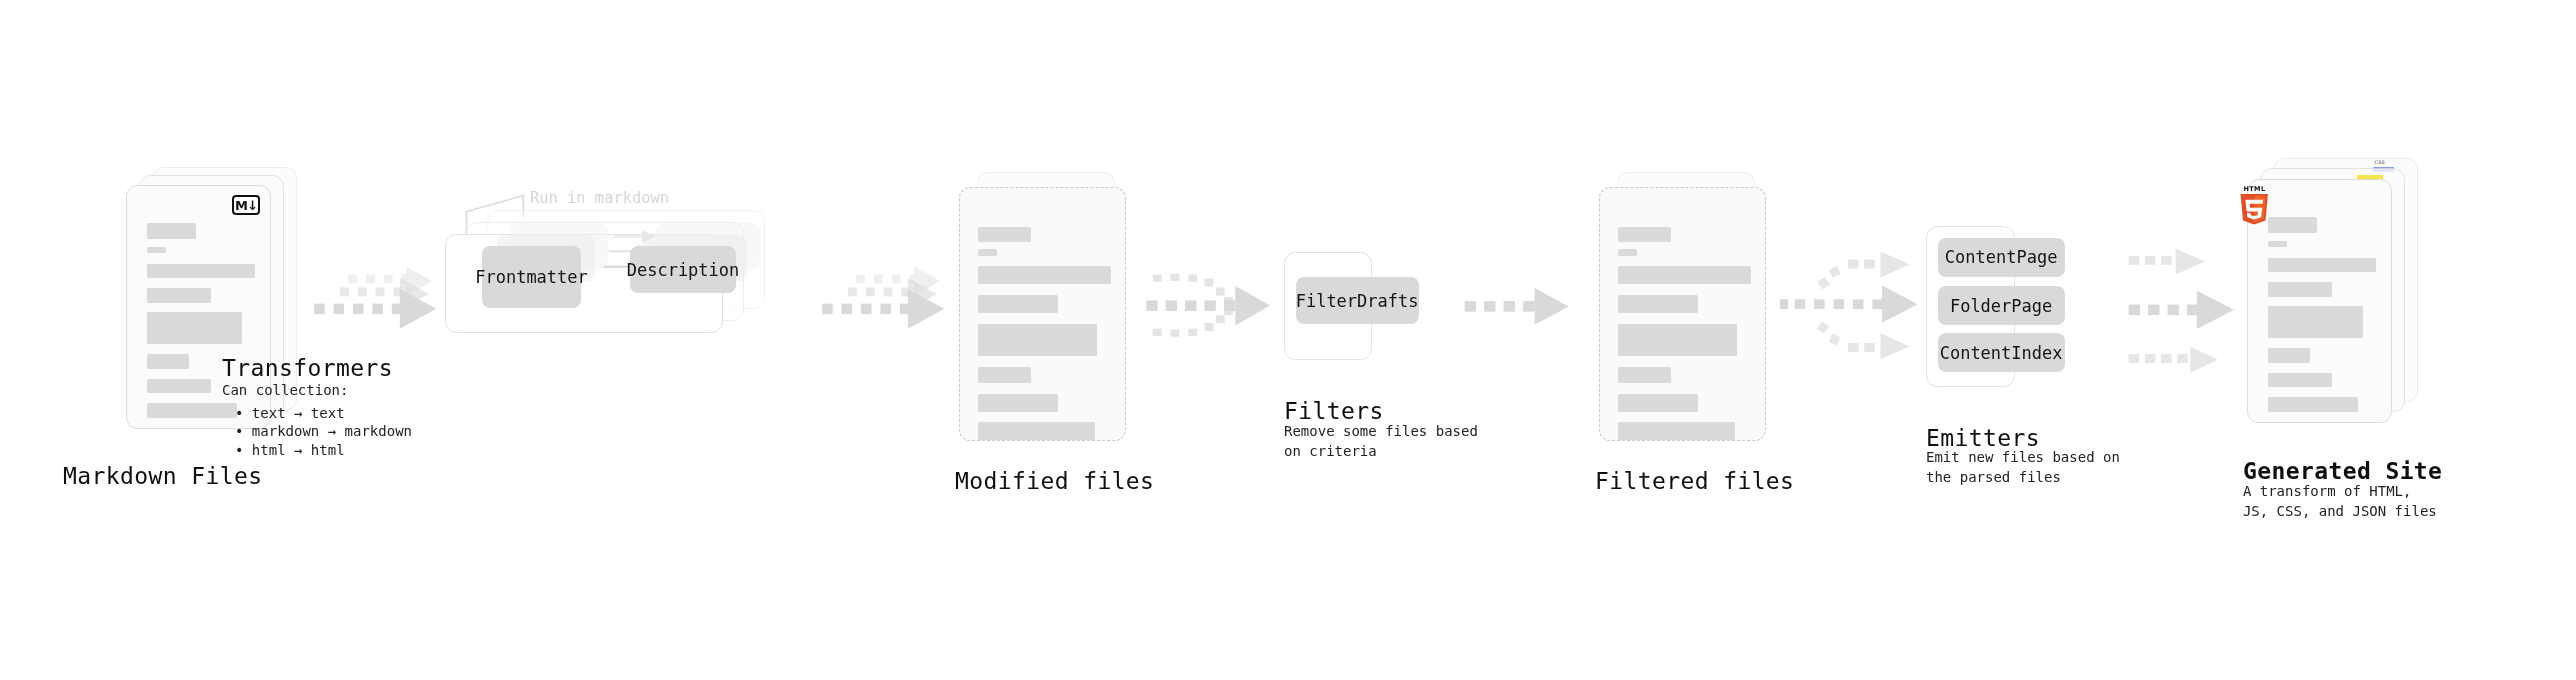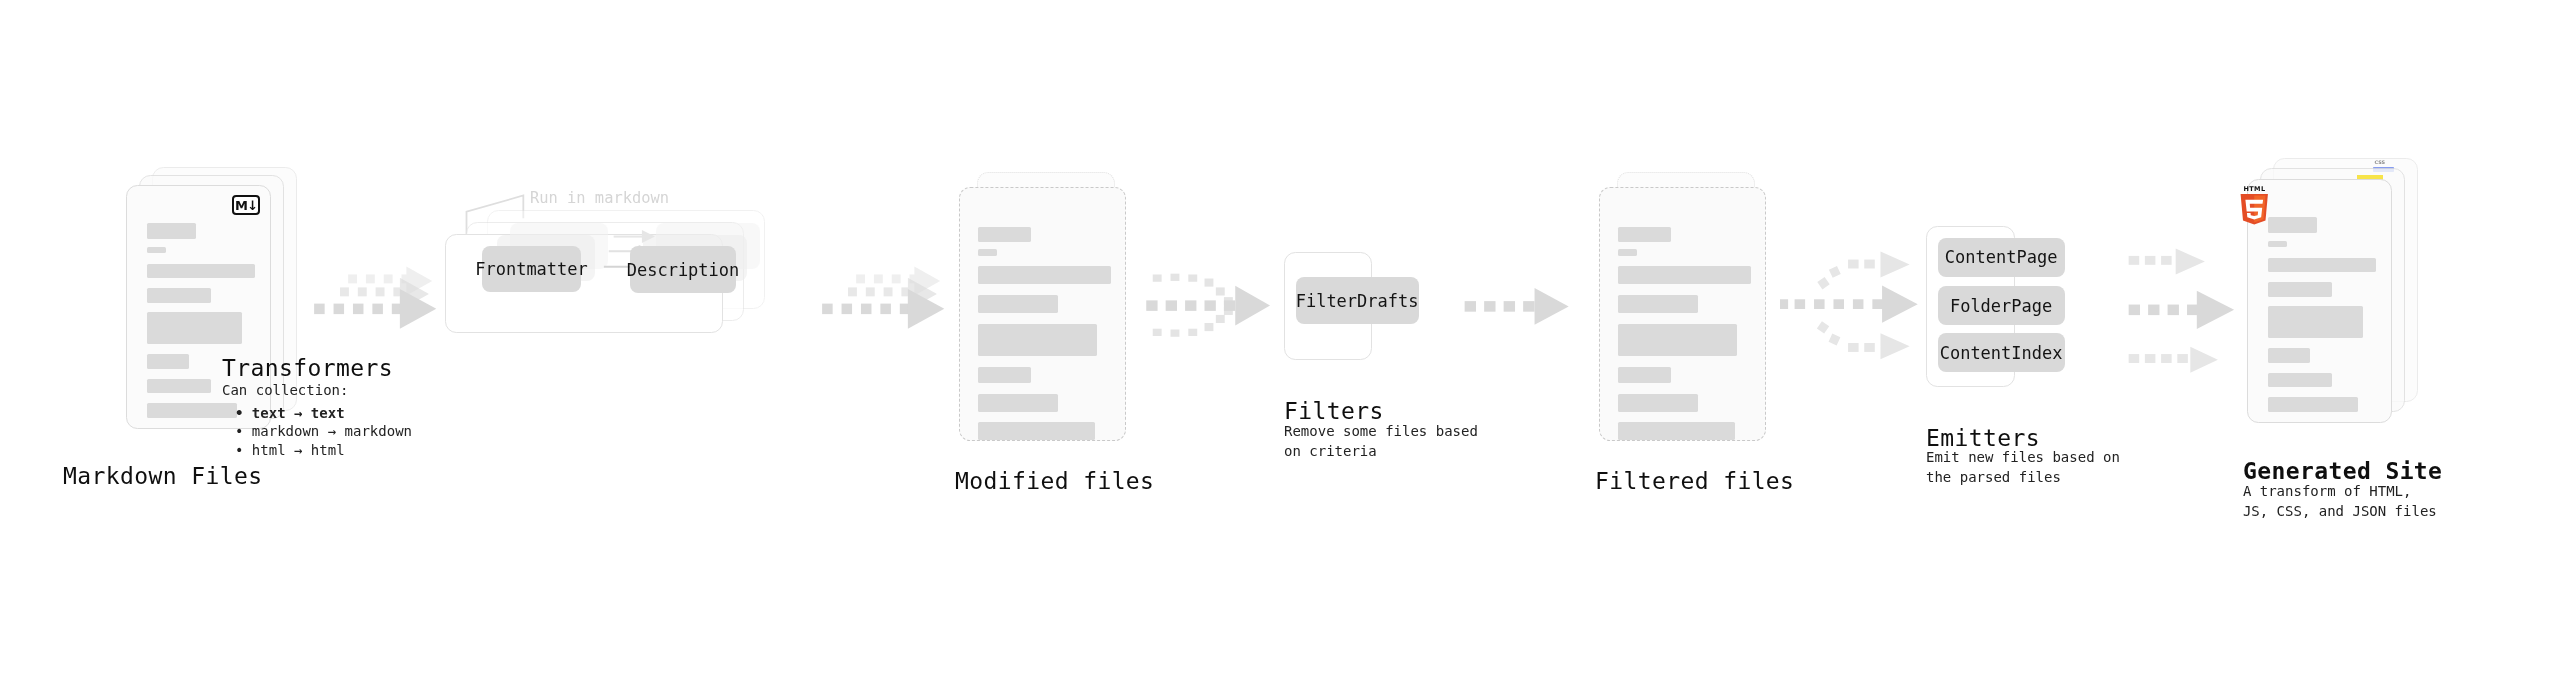--- a/index.html
+++ b/index.html
@@ -148,26 +148,26 @@
       <g stroke="#e2e2e2" stroke-width="2.5" fill="#e2e2e2">
         <line x1="-4" y1="26" x2="34" y2="26"></line>
           <polygon points="34,20 46,26 34,32"></polygon>
       </g>
       <g stroke="#d4d4d4" stroke-width="2.5" fill="#d4d4d4">
         <line x1="-10" y1="45" x2="30" y2="45"></line>
           <polygon points="30,39 44,45 30,51"></polygon>
       </g>
     </svg>
 
-    <div class="chip" style="left:37px;top:57px;width:99px;height:46px;">Frontmatter</div>
+    <div class="chip" style="left:37px;top:57px;width:99px;height:62px;">Frontmatter</div>
     <div class="chip" style="left:185px;top:57px;width:106px;height:47px;">Description</div>
 
     <div class="title" style="left:-223px;top:150px;">Transformers</div>
     <div class="sub" style="left:-223px;top:191px;">Can collection:</div>
-    <div class="sub" style="left:-210px;top:214px;font-weight:bold;">• text → text</div>
+    <div class="sub" style="left:-210px;top:214px;">• text → text</div>
     <div class="sub" style="left:-210px;top:232px;">• markdown → markdown</div>
     <div class="sub" style="left:-210px;top:251px;">• html → html</div>
   </div>
 
   <svg width="130" height="89" style="left:817px;top:268px;" viewBox="0 0 160 110">
     <g fill="#dcdcdc" opacity="0.45">
       <rect x="48" y="8" width="11" height="11"></rect>
         <rect x="70" y="8" width="11" height="11"></rect>
       <rect x="92" y="8" width="11" height="11"></rect>
         <rect x="114" y="8" width="11" height="11"></rect>

